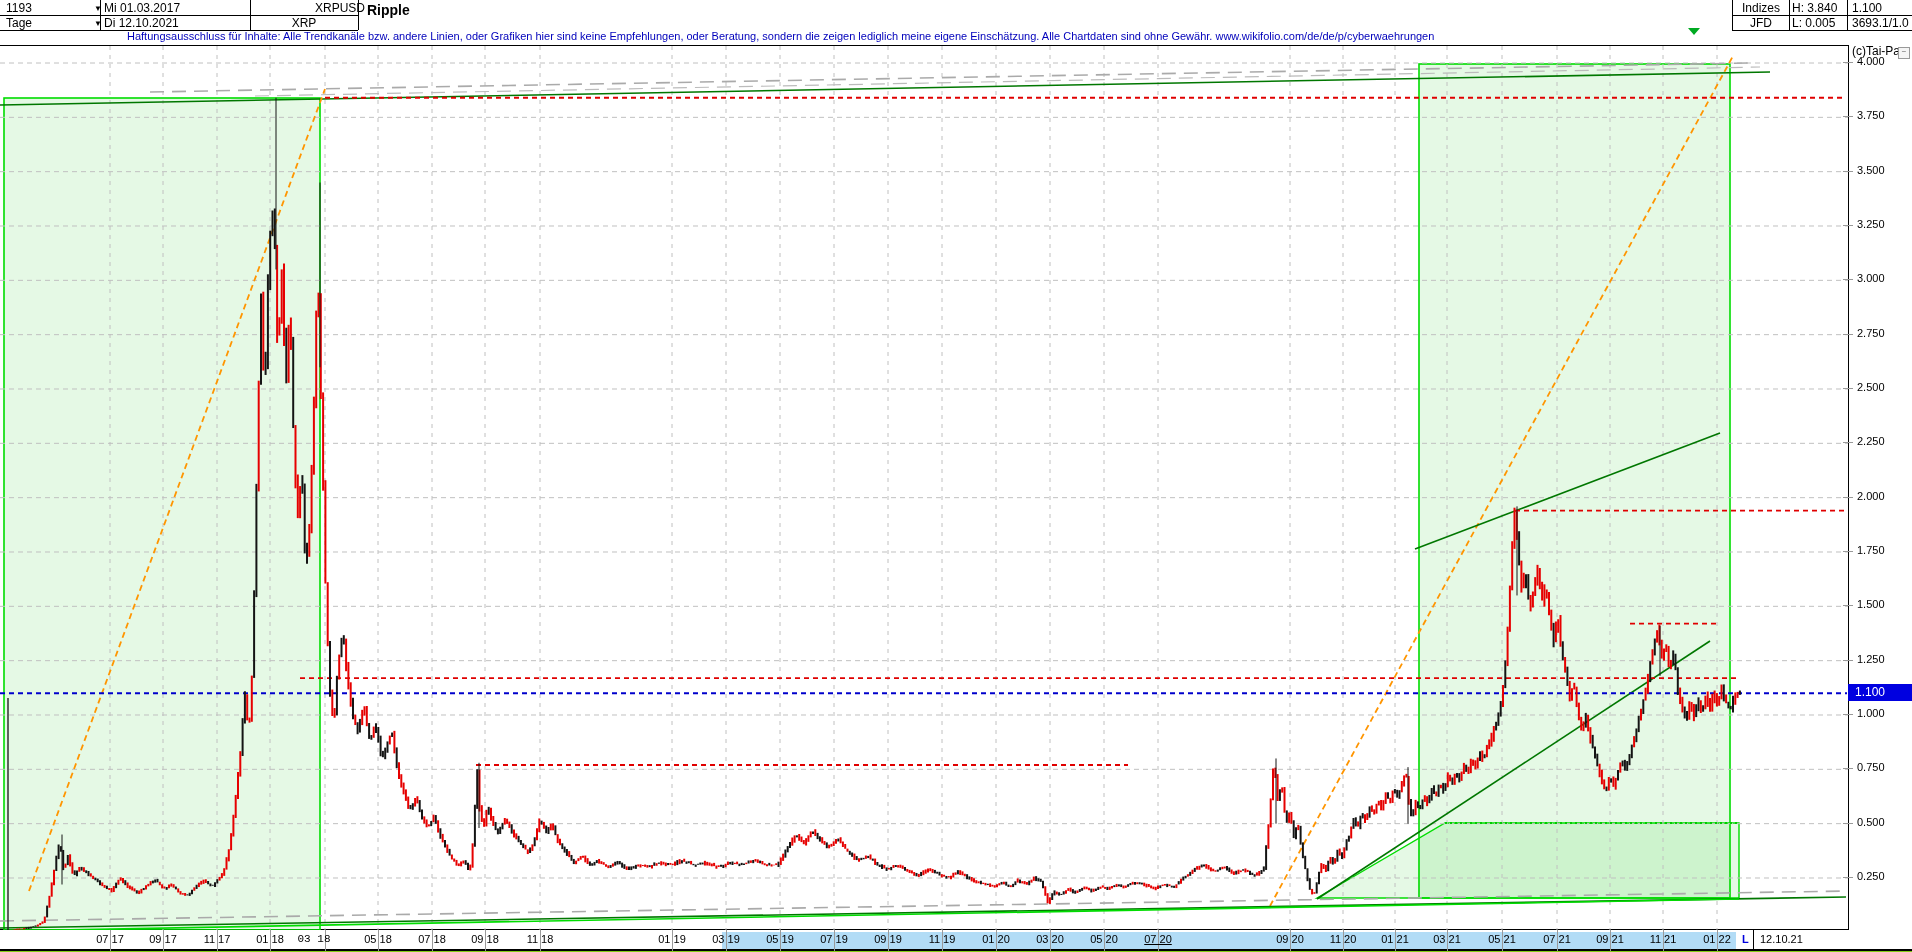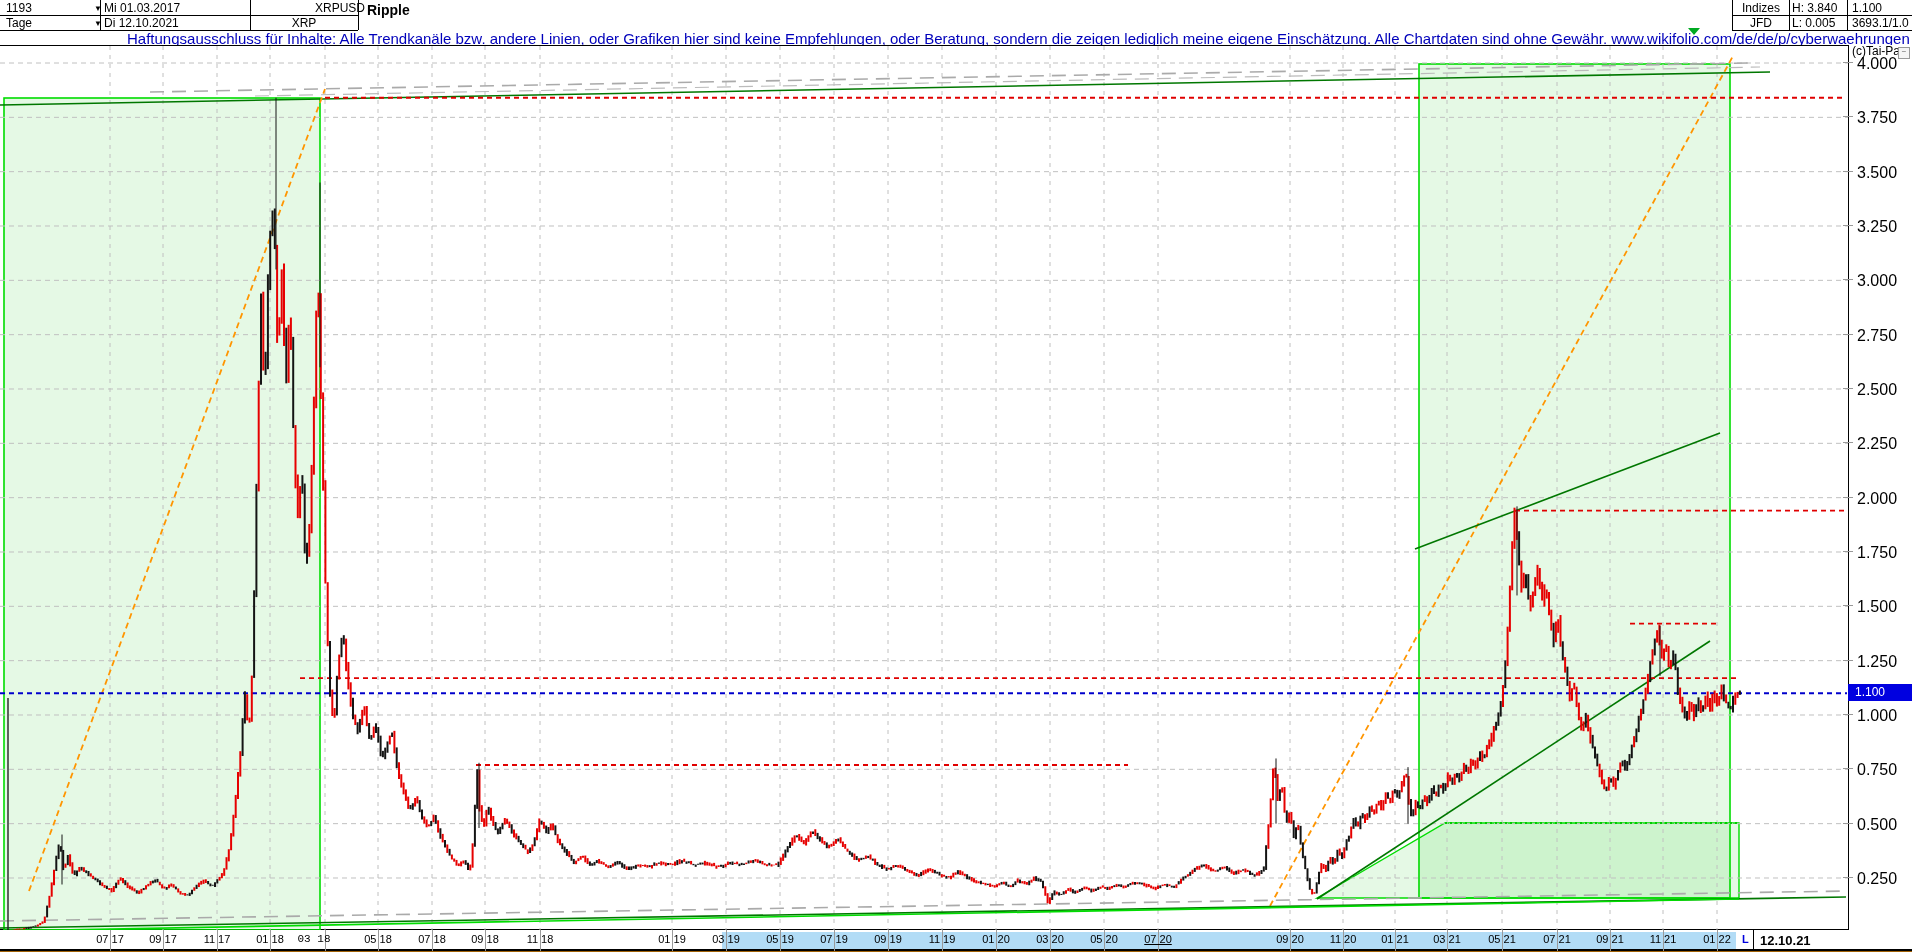--- a/index.html
+++ b/index.html
@@ -1,42 +1,42 @@
 <!DOCTYPE html>
 <html><head>
 <meta charset="utf-8">
 <style>
   html,body{margin:0;padding:0;background:#fff;font-family:"Liberation Sans",sans-serif;}
-  #app{position:relative;width:1912px;height:952px;background:#a16207;overflow:hidden;}
+  #app{position:relative;width:1912px;height:952px;background:#84cc16;overflow:hidden;}
   
   #hdr{position:absolute;left:0;top:0;width:1912px;height:45px;background:#fff;}
   .cell{position:absolute;font-size:12px;color:#000;white-space:nowrap;overflow:hidden;display:flex;align-items:center;}
   .tbl-border{position:absolute;background:#000;}
   .drop{justify-content:space-between;padding:0 4px;}
   .arrow{font-size:8px;color:#000;margin-left:3px;}
   #ripple{font-weight:bold;font-size:14px;padding-left:8px;}
-  #disclaimer{position:absolute;left:127px;top:30px;width:1390px;font-size:15px;color:#0000bb;white-space:nowrap;}
+  #disclaimer{position:absolute;left:127px;top:30px;width:1390px;font-size:11px;color:#0000bb;white-space:nowrap;}
   #copyright{position:absolute;left:1852px;top:44px;font-size:12px;color:#000;}
   #collapse-box{position:absolute;left:1898px;top:47px;width:10px;height:10px;border:1px solid #999;background:#f4f4f4;font-size:8px;line-height:8px;text-align:center;color:#666;}
   #marker-tri{position:absolute;left:1688px;top:28px;width:0;height:0;border-left:6px solid transparent;border-right:6px solid transparent;border-top:7px solid #00aa22;}
   
   #chart-wrap{position:absolute;left:0;top:45px;width:1848px;height:885px;border-top:1px solid #000;border-bottom:1px solid #000;box-sizing:border-box;background:#fff;}
   #chart-svg{position:absolute;left:0;top:0;}
   
   #yaxis{position:absolute;left:1848px;top:45px;width:64px;height:885px;background:#fff;border-left:1px solid #000;box-sizing:border-box;}
-  .ytick{position:absolute;left:8px;font-size:16px;color:#000;transform:translateY(-7px);}
+  .ytick{position:absolute;left:8px;font-size:11px;color:#000;transform:translateY(-7px);}
   .ytick-dash{position:absolute;left:-6px;width:10px;height:1px;background:#999;}
   #price-badge{position:absolute;left:1848px;top:684px;width:64px;height:17px;background:#0000e0;color:#fff;font-size:12px;line-height:17px;padding-left:7px;box-sizing:border-box;}
   
   #xaxis{position:absolute;left:0;top:930px;width:1912px;height:21px;background:#fff;border-bottom:2px solid #000;box-sizing:border-box;}
   #xaxis-highlight{position:absolute;top:2px;height:17px;background:#b2dcf6;}
   .xlab{position:absolute;top:3px;font-size:11px;color:#000;transform:translateX(-50%);white-space:pre;}
   .xtick{position:absolute;top:0;width:1px;height:21px;background:#9a9a9a;}
   #l-marker{position:absolute;left:1742px;top:3px;font-size:11px;color:#0000dd;font-weight:bold;}
-  #last-date{position:absolute;left:1760px;top:3px;font-size:13px;color:#000;font-weight:bold;}
+  #last-date{position:absolute;left:1760px;top:3px;font-size:11px;color:#000;}
   #corner-sep{position:absolute;left:1753px;top:0;width:1px;height:21px;background:#000;}
 </style>
 </head>
 <body>
 
 <div id="app">
 
   <div id="hdr">
 
     <div class="cell drop" style="left:2px;top:1px;width:96px;height:14px;">

